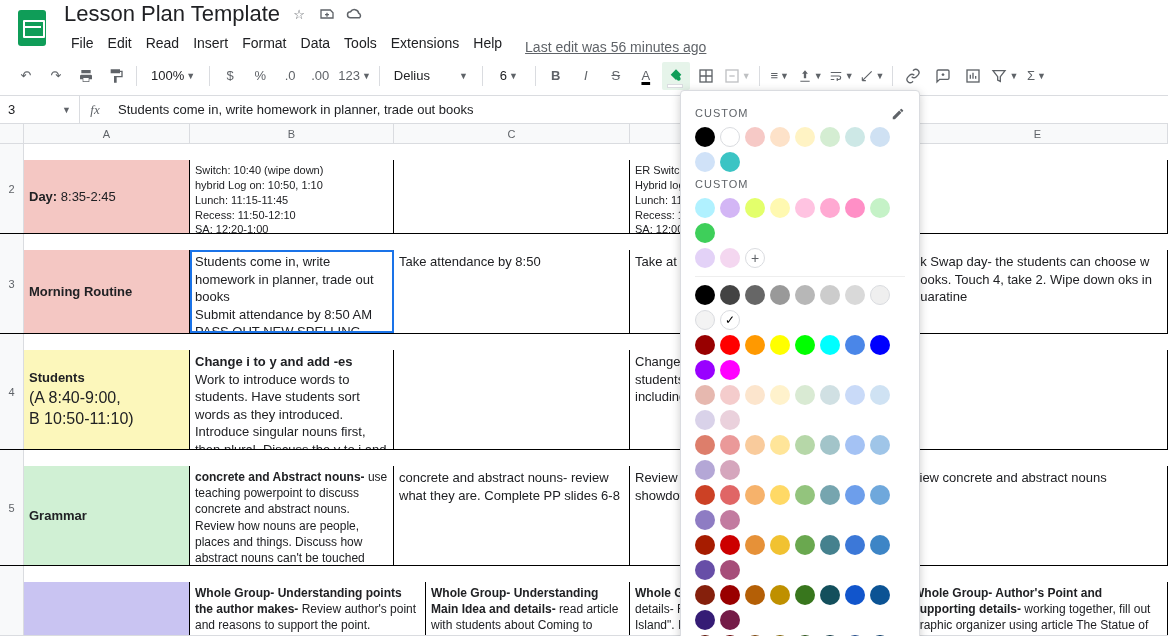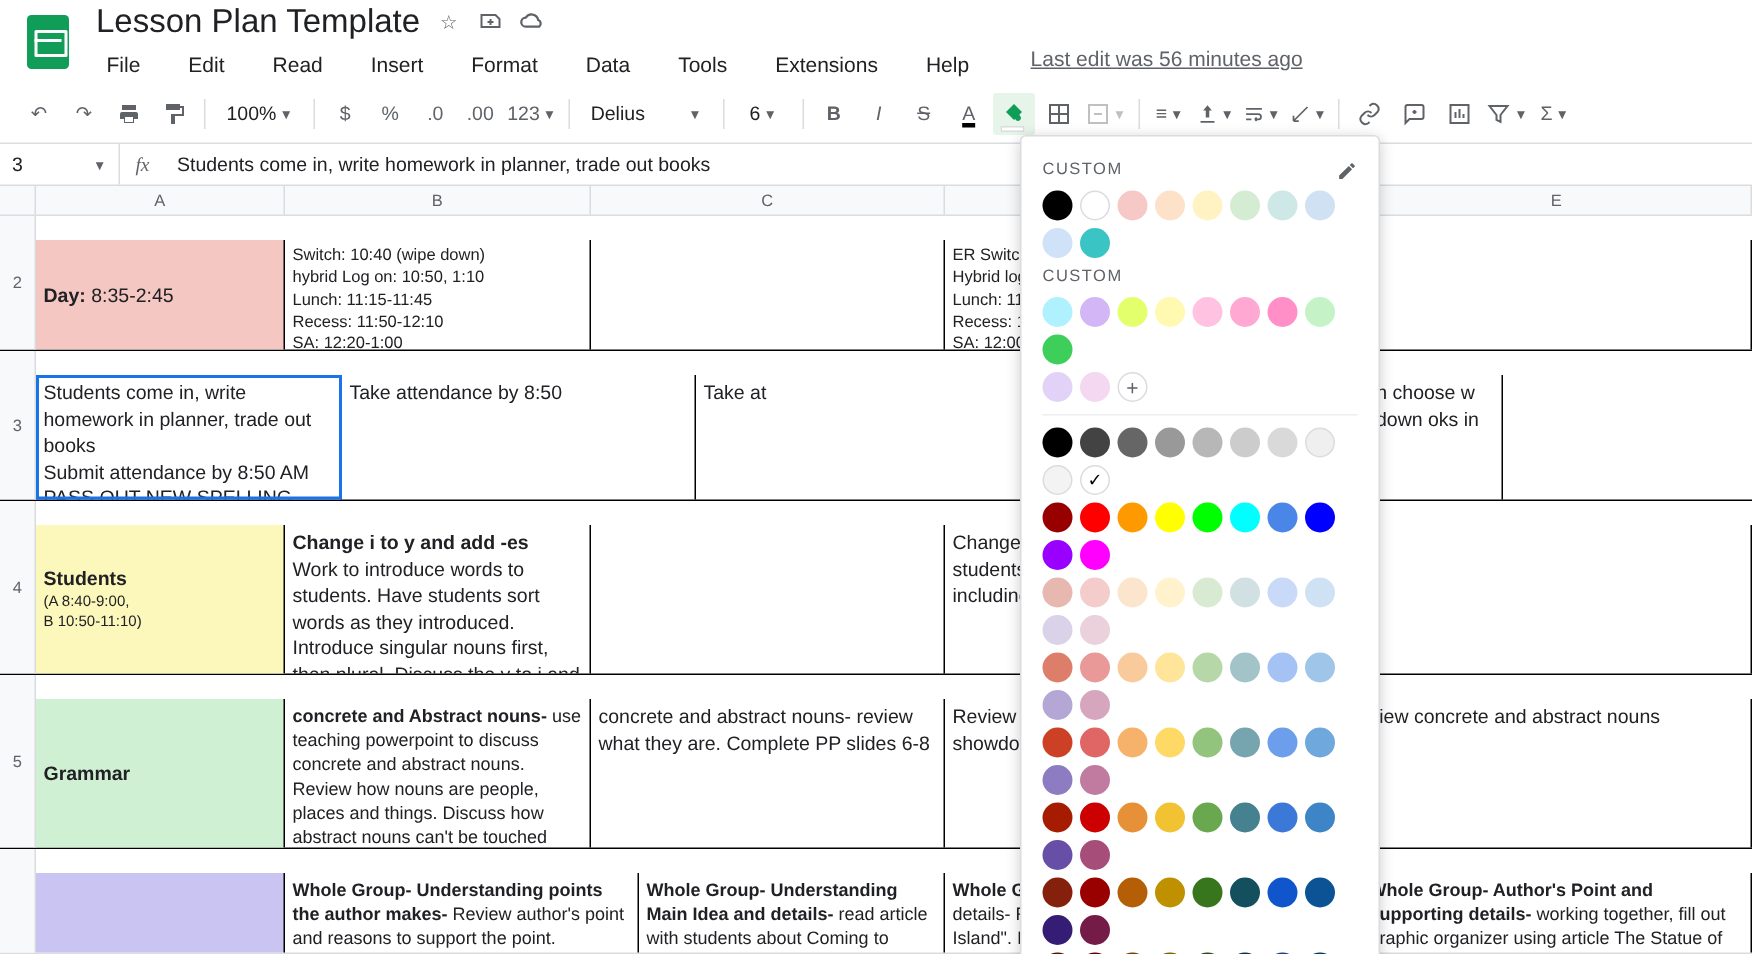--- a/index.html
+++ b/index.html
@@ -6,21 +6,21 @@
 body { font-family: Arial, sans-serif; font-size: 13px; color: #202124; background: #fff; overflow: hidden; width: 1168px; height: 636px; }
 .header { display: flex; align-items: center; padding: 8px 12px; height: 56px; }
 .sheets-logo { width: 40px; height: 40px; display: flex; align-items: center; justify-content: center; margin-right: 12px; }
 .logo-box { width: 28px; height: 36px; background: #0f9d58; border-radius: 3px; position: relative; }
 .logo-box::after { content:""; position:absolute; top:10px; left:5px; width:18px; height:14px; border:2px solid #fff; border-radius:1px; }
 .logo-box::before { content:""; position:absolute; top:16px; left:5px; width:18px; height:2px; background:#fff; z-index:1; }
 .title-area { flex:1; }
 .doc-title-row { display:flex; align-items:center; gap:10px; }
 .doc-title { font-size:22px; color:#202124; font-weight:400; }
 .title-icon { width:18px; height:18px; color:#5f6368; cursor:pointer; display:flex; align-items:center; justify-content:center; }
-.menubar { display:flex; gap:18px; margin-top:4px; align-items:flex-start; }
+.menubar { display:flex; gap:0; margin-top:4px; align-items:flex-end; }
 .menu-item { padding:4px 7px; font-size:14px; color:#202124; cursor:pointer; border-radius:4px; }
 .last-edit { color:#5f6368; text-decoration:underline; margin-left:16px; font-size:14px; }
 .toolbar { display:flex; align-items:center; padding:4px 12px; height:40px; border-bottom:1px solid #dadce0; gap:2px; }
 .tb-btn { min-width:28px; height:28px; display:flex; align-items:center; justify-content:center; color:#5f6368; cursor:pointer; border-radius:4px; padding:0 2px; position:relative; }
 .tb-sep { width:1px; height:20px; background:#dadce0; margin:0 4px; }
 .tb-dd { font-size:13px; color:#202124; padding:0 8px; min-width:40px; text-align:center; }
 .caret { font-size:9px; color:#5f6368; margin-left:2px; }
 .formula-bar { display:flex; align-items:center; height:28px; border-bottom:1px solid #dadce0; }
 .cell-ref { width:80px; padding:0 8px; font-size:13px; color:#202124; display:flex; align-items:center; justify-content:space-between; border-right:1px solid #dadce0; height:100%; }
 .fx-label { width:30px; text-align:center; color:#5f6368; font-style:italic; font-size:13px; font-family:serif; }
@@ -241,33 +241,34 @@
       <div class="cell colD" style="font-size:11px;white-space:pre-line;font-family:Arial">ER Switch:
 Hybrid log
 Lunch: 11:1
 Recess: 12:
 SA: 12:00-1</div>
       <div class="cell colE"></div>
     </div>
 
     <div class="row" style="height:100px;border-bottom:1px solid #000">
       <div class="row-h">3</div>
+      <div class="cell colA cell-a bold" style="background:#f4c7c3;display:flex;align-items:center">Morning Routine</div>
       <div class="cell colB selected-cell" style="white-space:pre-line">Students come in, write homework in planner, trade out books
 Submit attendance by 8:50 AM
 PASS OUT NEW SPELLING MENU</div>
       <div class="cell colC">Take attendance by 8:50</div>
       <div class="cell colD">Take at</div>
       <div class="cell colE">ok Swap day- the students can choose w books. Touch 4, take 2. Wipe down oks in quaratine</div>
     </div>
 
     <div class="row" style="height:116px;border-bottom:1px solid #000">
       <div class="row-h">4</div>
       <div class="cell colA cell-a" style="background:#fcf7bb;display:flex;flex-direction:column;justify-content:center">
         <span class="bold">Students</span>
-        <span style="font-size:10px;white-space:pre-line">(A 8:40-9:00,
+        <span style="font-size:16px;white-space:pre-line">(A 8:40-9:00,
 B 10:50-11:10)</span>
       </div>
       <div class="cell colB"><span class="bold italic">Change i to y and add -es</span><br><span>Work to introduce words to students. Have students sort words as they introduced. Introduce singular nouns first, then plural. Discuss the y to i and add -es rule</span></div>
       <div class="cell colC"></div>
       <div class="cell colD italic" style="white-space:pre-line">Change
 students
 including</div>
       <div class="cell colE"></div>
     </div>
 

